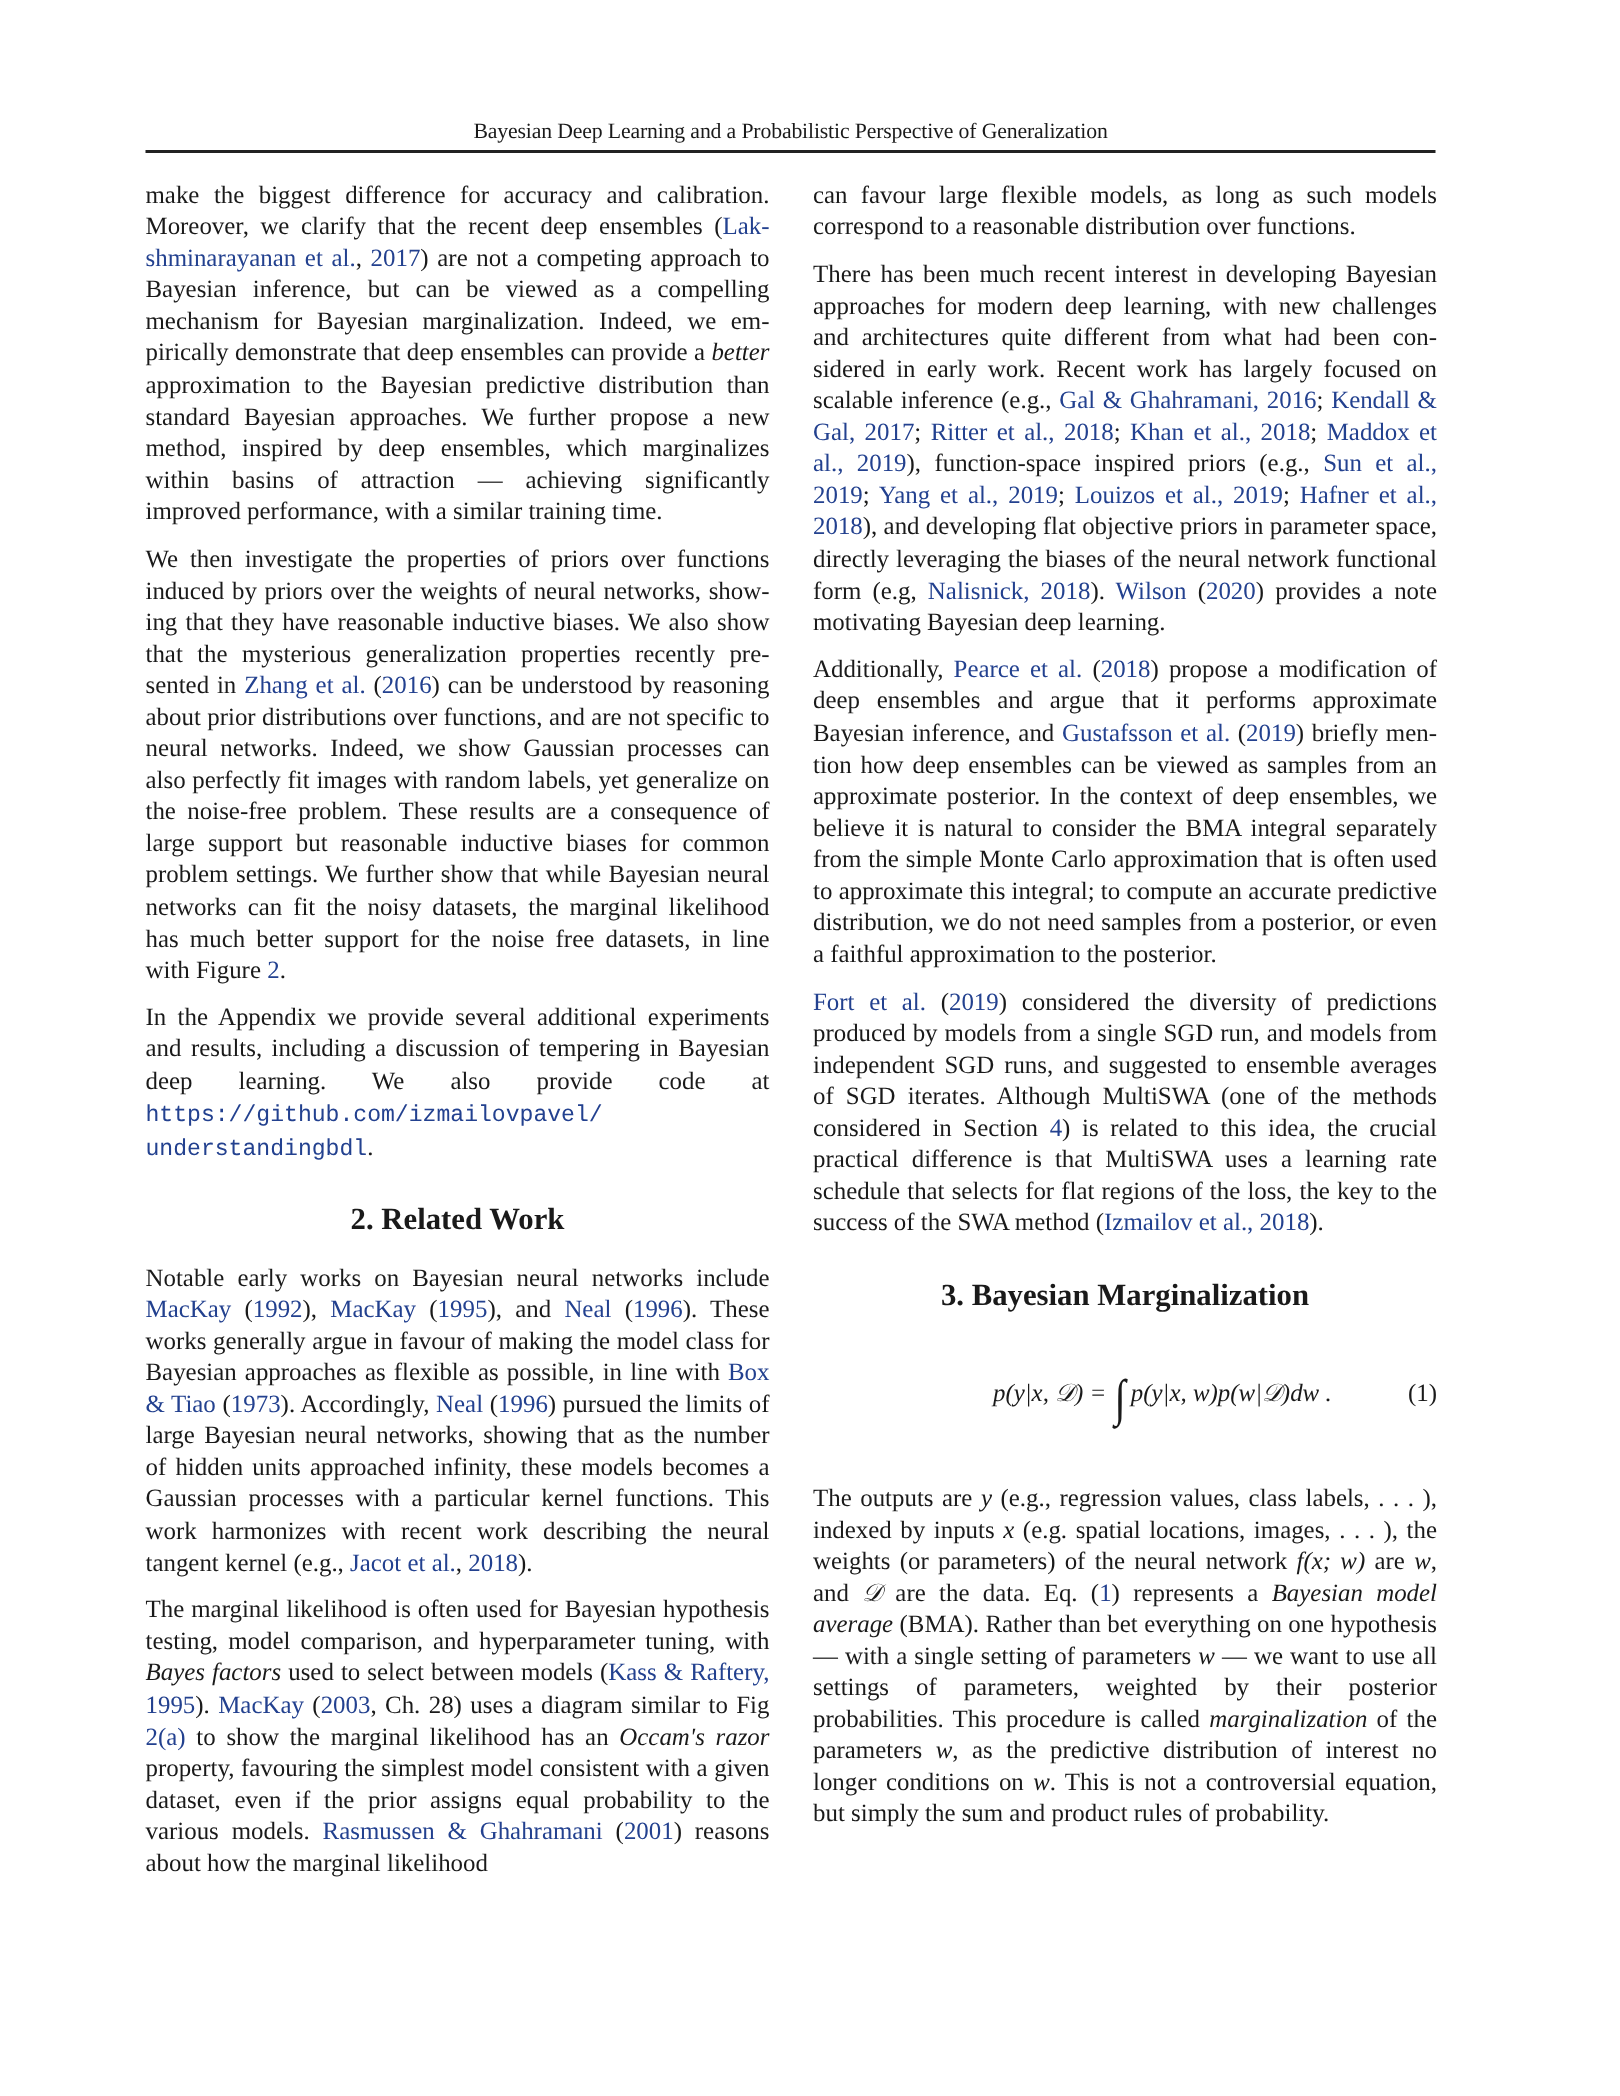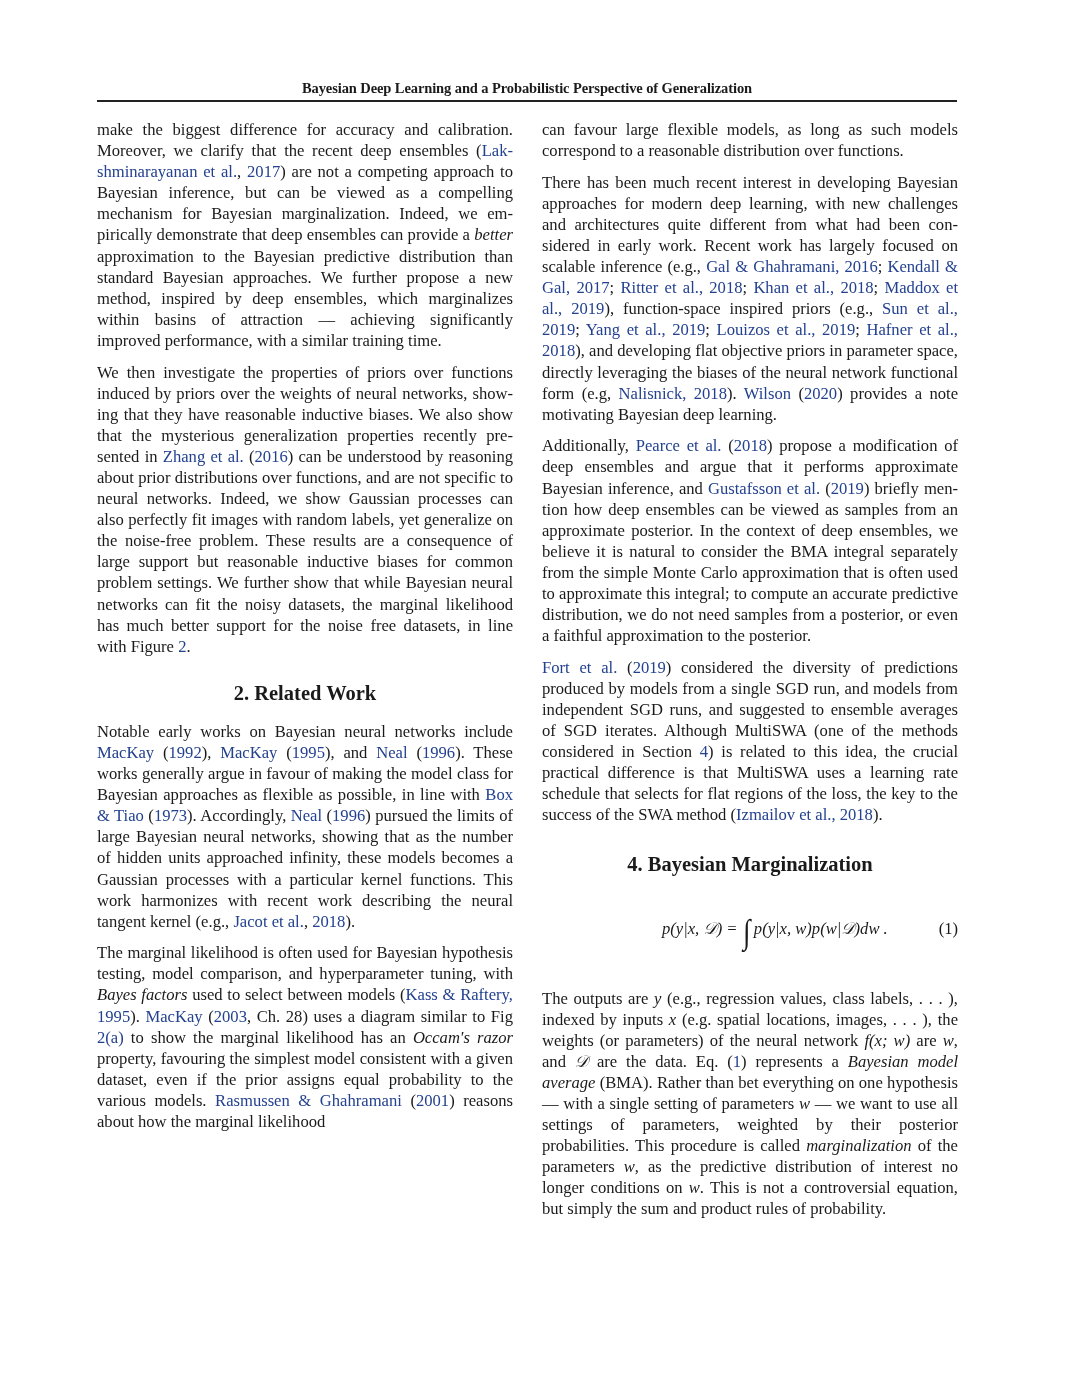--- a/index.html
+++ b/index.html
@@ -3,21 +3,21 @@
 <meta charset="utf-8">
 <style>
   html, body { margin: 0; padding: 0; background: #ffffff; }
   body {
     width: 1080px; height: 1397px; position: relative; overflow: hidden;
     font-family: "Liberation Serif", "DejaVu Serif", serif;
     color: #1a1a1a;
   }
   .running-head {
     position: absolute; left: 97px; top: 80px; width: 860px;
-    text-align: center; font-weight: bold; font-size: 14.5px;
+    text-align: center; font-weight: normal; font-size: 14.5px;
     letter-spacing: -0.1px;
   }
   .head-rule {
     position: absolute; left: 97px; top: 100px; width: 860px; height: 2px;
     background: #222;
   }
   .col {
     position: absolute; top: 119px; width: 416px;
     font-size: 16.6px; line-height: 21.1px;
     text-align: justify; hyphens: manual;
@@ -47,38 +47,39 @@
 <body>
 
 <div class="running-head">Bayesian Deep Learning and a Probabilistic Perspective of Generalization</div>
 <div class="head-rule"></div>
 
 <div class="col left">
   <p><span>make the biggest difference for accuracy and calibration. Moreover, we clarify that the recent deep ensembles (</span><a class="link"><span>Lak­shminarayanan et al.</span></a><span>, </span><a class="link">2017</a><span>) are not a competing approach to Bayesian inference, but can be viewed as a compelling mechanism for Bayesian marginalization. Indeed, we em­pirically demonstrate that deep ensembles can provide a </span><em>better</em><span> approximation to the Bayesian predictive distribution than standard Bayesian approaches. We further propose a new method, inspired by deep ensembles, which marginal­izes within basins of attraction — achieving significantly improved performance, with a similar training time.</span></p>
 
   <p><span>We then investigate the properties of priors over functions induced by priors over the weights of neural networks, show­ing that they have reasonable inductive biases. We also show that the mysterious generalization properties recently pre­sented in </span><a class="link">Zhang et al.</a><span> (</span><a class="link">2016</a><span>) can be understood by reasoning about prior distributions over functions, and are not specific to neural networks. Indeed, we show Gaussian processes can also perfectly fit images with random labels, yet generalize on the noise-free problem. These results are a consequence of large support but reasonable inductive biases for com­mon problem settings. We further show that while Bayesian neural networks can fit the noisy datasets, the marginal like­lihood has much better support for the noise free datasets, in line with Figure </span><a class="link">2</a><span>.</span></p>
 
+  <p><span>In the Appendix we provide several additional exper­iments and results, including a discussion of temper­ing in Bayesian deep learning.  We also provide code at </span><a class="mono">https://github.com/izmailovpavel/ understandingbdl</a><span>.</span></p>
 
   <h2>2. Related Work</h2>
 
   <p><span>Notable early works on Bayesian neural networks include </span><a class="link">MacKay</a><span> (</span><a class="link">1992</a><span>), </span><a class="link">MacKay</a><span> (</span><a class="link">1995</a><span>), and </span><a class="link">Neal</a><span> (</span><a class="link">1996</a><span>). These works generally argue in favour of making the model class for Bayesian approaches as flexible as possible, in line with </span><a class="link">Box &amp; Tiao</a><span> (</span><a class="link">1973</a><span>).  Accordingly, </span><a class="link">Neal</a><span> (</span><a class="link">1996</a><span>) pursued the limits of large Bayesian neural networks, showing that as the number of hidden units approached infinity, these models becomes a Gaussian processes with a particular kernel functions. This work harmonizes with recent work describing the neural tangent kernel (e.g., </span><a class="link">Jacot et al.</a><span>, </span><a class="link">2018</a><span>).</span></p>
 
   <p><span>The marginal likelihood is often used for Bayesian hypothe­sis testing, model comparison, and hyperparameter tuning, with </span><em>Bayes factors</em><span> used to select between models (</span><a class="link">Kass &amp; Raftery</a><span class="link">, </span><a class="link">1995</a><span>).  </span><a class="link">MacKay</a><span> (</span><a class="link">2003</a><span>, Ch.  28) uses a diagram similar to Fig </span><a class="link">2(a)</a><span> to show the marginal likelihood has an </span><em>Occam's razor</em><span> property, favouring the simplest model con­sistent with a given dataset, even if the prior assigns equal probability to the various models.  </span><a class="link">Rasmussen &amp; Ghahra­mani</a><span> (</span><a class="link">2001</a><span>) reasons about how the marginal likelihood</span></p>
 </div>
 
 <div class="col right">
   <p><span>can favour large flexible models, as long as such models correspond to a reasonable distribution over functions.</span></p>
 
   <p><span>There has been much recent interest in developing Bayesian approaches for modern deep learning, with new challenges and architectures quite different from what had been con­sidered in early work. Recent work has largely focused on scalable inference (e.g., </span><a class="link">Gal &amp; Ghahramani, 2016</a><span>; </span><a class="link">Kendall &amp; Gal, 2017</a><span>; </span><a class="link">Ritter et al., 2018</a><span>; </span><a class="link">Khan et al., 2018</a><span>; </span><a class="link">Maddox et al., 2019</a><span>), function-space inspired priors (e.g., </span><a class="link">Sun et al., 2019</a><span>; </span><a class="link">Yang et al., 2019</a><span>; </span><a class="link">Louizos et al., 2019</a><span>; </span><a class="link">Hafner et al., 2018</a><span>), and developing flat objective priors in parameter space, directly leveraging the biases of the neural network functional form (e.g, </span><a class="link">Nalisnick, 2018</a><span>). </span><a class="link">Wilson</a><span> (</span><a class="link">2020</a><span>) pro­vides a note motivating Bayesian deep learning.</span></p>
 
   <p><span>Additionally, </span><a class="link">Pearce et al.</a><span> (</span><a class="link">2018</a><span>) propose a modification of deep ensembles and argue that it performs approximate Bayesian inference, and </span><a class="link">Gustafsson et al.</a><span> (</span><a class="link">2019</a><span>) briefly men­tion how deep ensembles can be viewed as samples from an approximate posterior. In the context of deep ensembles, we believe it is natural to consider the BMA integral sepa­rately from the simple Monte Carlo approximation that is often used to approximate this integral; to compute an accu­rate predictive distribution, we do not need samples from a posterior, or even a faithful approximation to the posterior.</span></p>
 
   <p><a class="link">Fort et al.</a><span> (</span><a class="link">2019</a><span>) considered the diversity of predictions produced by models from a single SGD run, and models from independent SGD runs, and suggested to ensemble averages of SGD iterates. Although MultiSWA (one of the methods considered in Section </span><a class="link">4</a><span>) is related to this idea, the crucial practical difference is that MultiSWA uses a learning rate schedule that selects for flat regions of the loss, the key to the success of the SWA method (</span><a class="link">Izmailov et al., 2018</a><span>).</span></p>
 
-  <h2 style="margin-top:26px;">4. Bayesian Marginalization</h2>
+  <h2 style="margin-top:26px;">3. Bayesian Marginalization</h2>
 
 
   <div class="equation-row">
     <span class="equation math"><span>p(y|x, 𝒟) =</span><span class="integral">∫</span><span>p(y|x, w)p(w|𝒟)dw .</span></span>
     <span class="eq-num">(1)</span>
   </div>
 
   <p><span>The outputs are </span><span class="math">y</span><span> (e.g., regression values, class labels, . . . ), indexed by inputs </span><span class="math">x</span><span> (e.g. spatial locations, images, . . . ), the weights (or parameters) of the neural network </span><span class="math">f(x; w)</span><span> are </span><span class="math">w</span><span>, and </span><span class="math">𝒟</span><span> are the data. Eq. (</span><a class="link">1</a><span>) represents a </span><em>Bayesian model average</em><span> (BMA). Rather than bet everything on one hypoth­esis — with a single setting of parameters </span><span class="math">w</span><span> — we want to use all settings of parameters, weighted by their posterior probabilities. This procedure is called </span><em>marginalization</em><span> of the parameters </span><span class="math">w</span><span>, as the predictive distribution of interest no longer conditions on </span><span class="math">w</span><span>. This is not a controversial equation, but simply the sum and product rules of probability.</span></p>
 </div>
 

